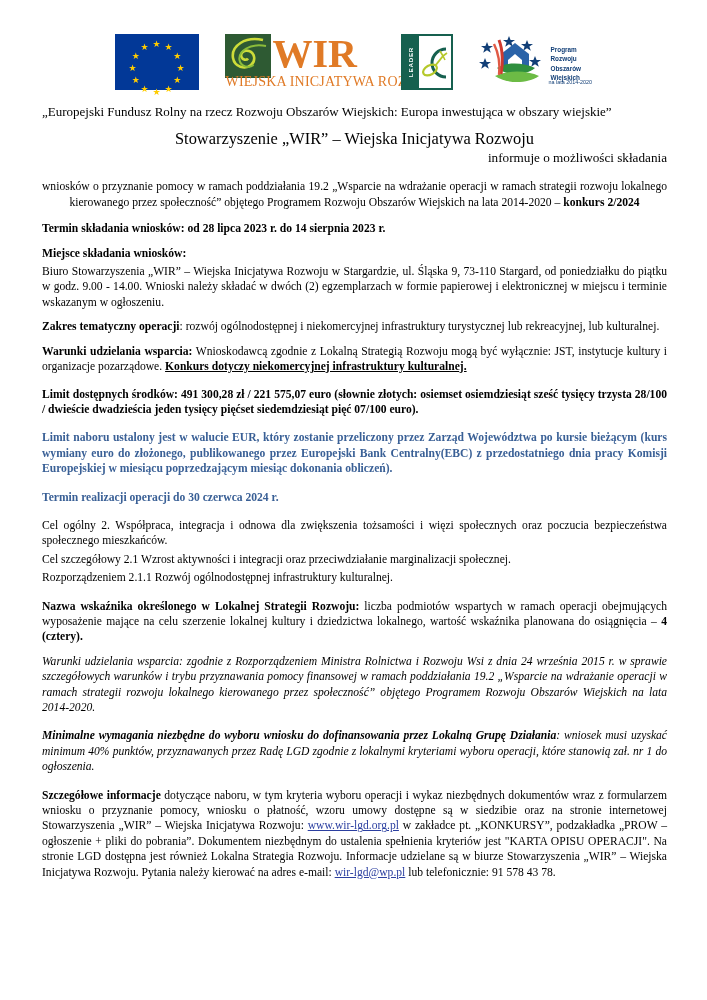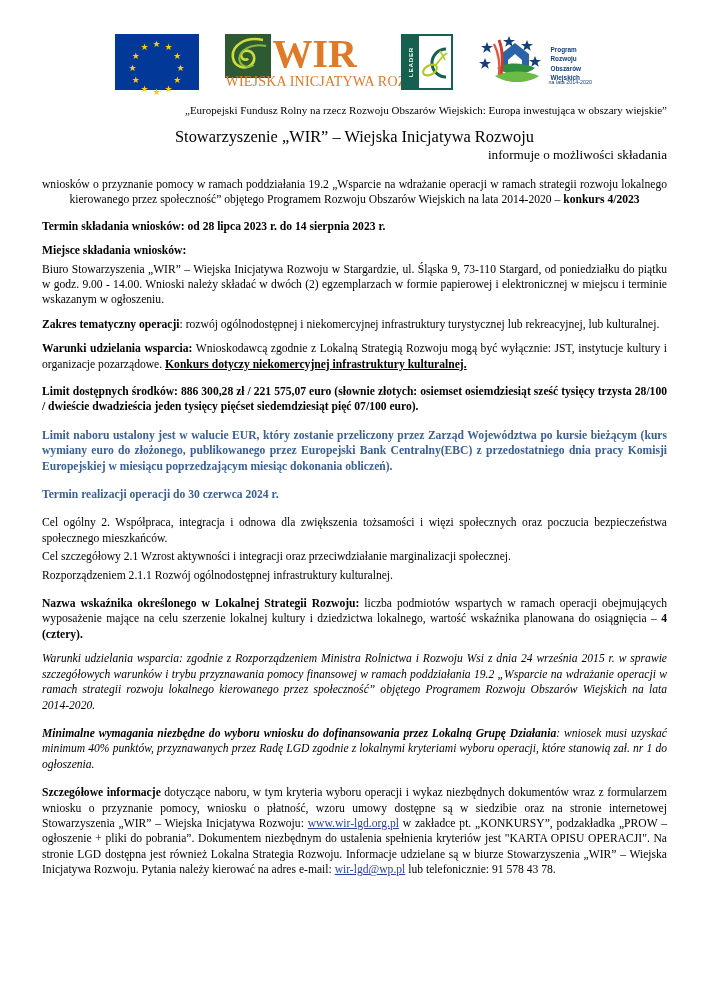--- a/index.html
+++ b/index.html
@@ -29,22 +29,22 @@
     display: flex;
     align-items: center;
     justify-content: center;
     gap: 26px;
     height: 64px;
     margin-bottom: 10px;
   }
 
   
   .eu-motto {
-    text-align: right;
-    font-size: 11px;
+    text-align: left;
+    font-size: 13px;
     line-height: 1.25;
     margin: 0 0 9px 0;
   }
   .org-title {
     text-align: center;
     font-size: 16.4px;
     font-weight: normal;
     line-height: 1.2;
     margin: 0;
   }
@@ -246,21 +246,21 @@
       <div class="prow-years">na lata 2014-2020</div>
     </div>
   </div>
 
   <p class="eu-motto">„Europejski Fundusz Rolny na rzecz Rozwoju Obszarów Wiejskich: Europa inwestująca w obszary wiejskie”</p>
 
   <p class="org-title">Stowarzyszenie „WIR” – Wiejska Inicjatywa Rozwoju</p>
   <p class="org-sub">informuje o możliwości składania</p>
 
   <p class="blk intro">
-    <span>wniosków o przyznanie pomocy w ramach poddziałania 19.2  „Wsparcie na wdrażanie operacji w ramach strategii rozwoju lokalnego kierowanego przez społeczność” objętego Programem Rozwoju Obszarów Wiejskich na lata 2014-2020  – </span><b>konkurs 4/2023</b>
+    <span>wniosków o przyznanie pomocy w ramach poddziałania 19.2  „Wsparcie na wdrażanie operacji w ramach strategii rozwoju lokalnego kierowanego przez społeczność” objętego Programem Rozwoju Obszarów Wiejskich na lata 2014-2020  – </span><b>konkurs 2/2024</b>
   </p>
 
   <p class="blk" style="margin-top:11px;">
     <b>Termin składania wniosków: od 28 lipca 2023 r. do 14 sierpnia 2023 r.</b>
   </p>
 
   <p class="blk tight">
     <b>Miejsce składania wniosków:</b>
   </p>
   <p class="blk">Biuro Stowarzyszenia „WIR” – Wiejska Inicjatywa Rozwoju w Stargardzie, ul. Śląska 9, 73-110 Stargard, od poniedziałku do piątku w godz. 9.00 - 14.00. Wnioski należy składać w dwóch (2) egzemplarzach w formie papierowej i elektronicznej w miejscu i terminie wskazanym w ogłoszeniu.</p>
@@ -268,21 +268,21 @@
   <p class="blk">
     <b>Zakres tematyczny operacji</b><span>:  rozwój ogólnodostępnej i niekomercyjnej infrastruktury turystycznej lub rekreacyjnej, lub kulturalnej.</span>
   </p>
 
 
   <p class="blk">
     <b>Warunki udzielania wsparcia:</b><span> Wnioskodawcą zgodnie z Lokalną Strategią Rozwoju mogą być wyłącznie: JST, instytucje kultury  i organizacje pozarządowe.  </span><b class="ul">Konkurs dotyczy niekomercyjnej infrastruktury kulturalnej.</b>
   </p>
 
   <p class="blk" style="margin-top:12px;">
-    <b>Limit dostępnych środków: 886 300,28 zł / 221 575,07 euro (słownie złotych: osiemset osiemdziesiąt sześć tysięcy trzysta 28/100 / dwieście dwadzieścia jeden tysięcy pięćset siedemdziesiąt pięć 07/100 euro).</b>
+    <b>Limit dostępnych środków: 491 300,28 zł / 221 575,07 euro (słownie złotych: osiemset osiemdziesiąt sześć tysięcy trzysta 28/100 / dwieście dwadzieścia jeden tysięcy pięćset siedemdziesiąt pięć 07/100 euro).</b>
   </p>
 
   <p class="blk blue-para" style="margin-top:13px;">Limit naboru ustalony jest w walucie EUR, który zostanie przeliczony przez Zarząd Województwa po kursie bieżącym (kurs wymiany euro do złożonego, publikowanego przez Europejski Bank Centralny(EBC) z przedostatniego dnia pracy Komisji Europejskiej w miesiącu poprzedzającym miesiąc dokonania obliczeń).</p>
 
   <p class="blk blue-para" style="margin-top:13px;">Termin realizacji operacji do 30 czerwca 2024 r.</p>
 
   <p class="blk tight" style="margin-top:13px;">Cel ogólny 2. Współpraca, integracja i odnowa dla zwiększenia tożsamości i więzi społecznych oraz poczucia bezpieczeństwa społecznego mieszkańców.</p>
   <p class="blk tight">Cel szczegółowy 2.1 Wzrost aktywności i integracji oraz przeciwdziałanie marginalizacji społecznej.</p>
   <p class="blk">Rozporządzeniem 2.1.1 Rozwój ogólnodostępnej infrastruktury kulturalnej.</p>
 

